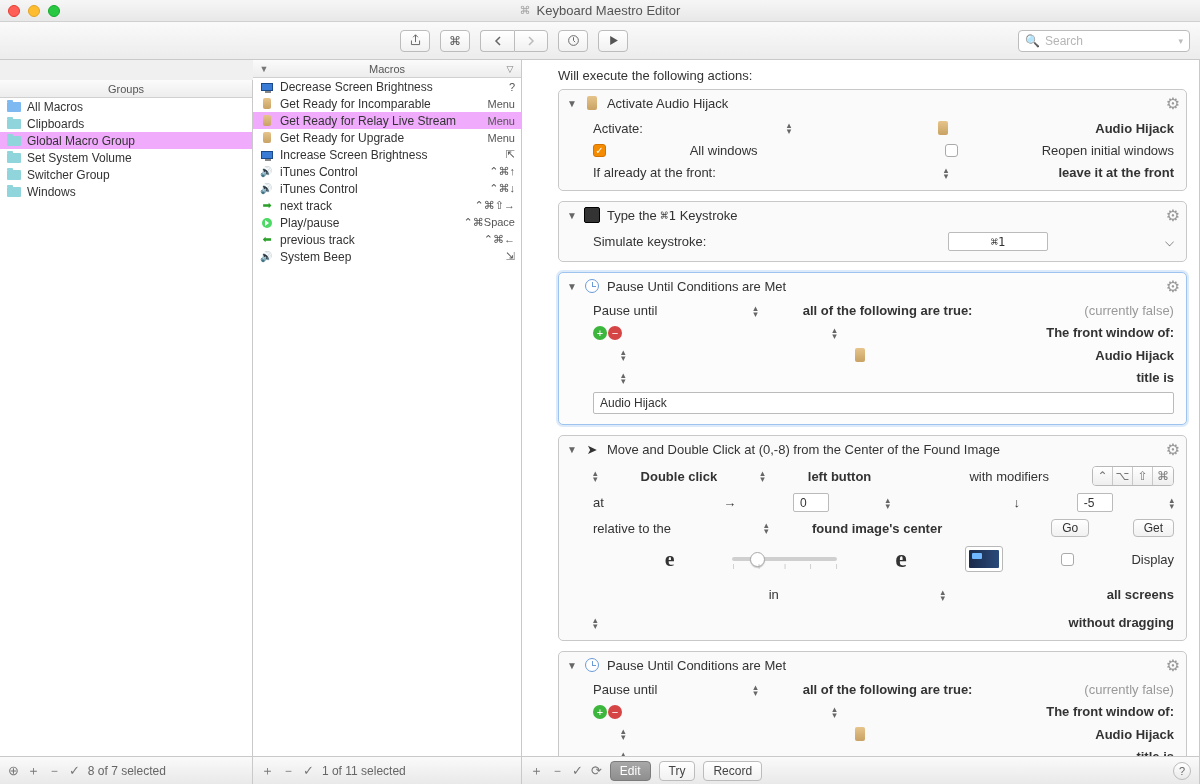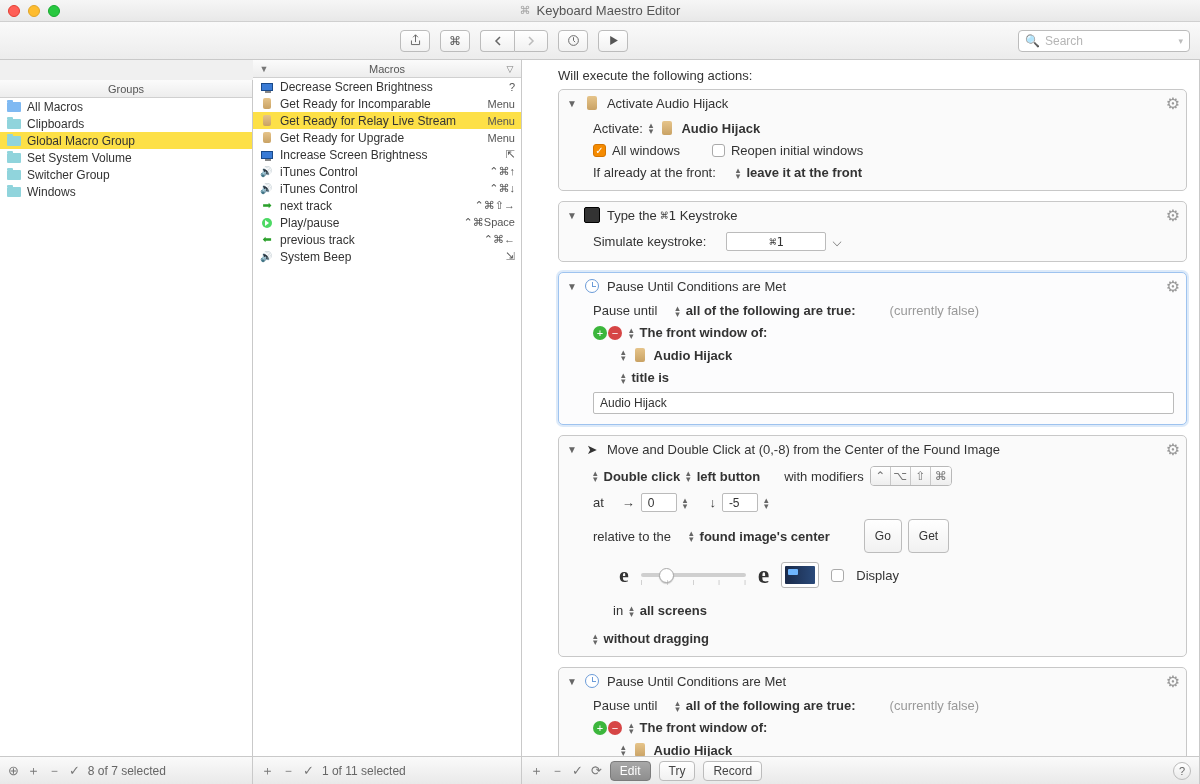--- a/index.html
+++ b/index.html
@@ -34,21 +34,21 @@
 .col.detail{flex:1;}
 
 .col-header{height:18px; background:linear-gradient(#fbfbfb,#ededed); border-bottom:1px solid #d0d0d0; display:flex; align-items:center; position:relative;}
 .col-header .hlabel{flex:1; text-align:center; font-size:11px; color:#555;}
 .col-header .sorticon{position:absolute; width:18px; display:flex; justify-content:center; font-size:9px; color:#777;}
 .col-header .sorticon.left{left:2px;}
 .col-header .sorticon.right{right:2px;}
 
 .list{flex:1; overflow-y:auto;}
 .row{display:flex; align-items:center; height:17px; padding:0 6px; font-size:12px; color:#333; white-space:nowrap;}
-.row.selected{background:#fde047;}
+.row.selected{background:#f0abfc;}
 .row .ricon{width:16px; margin-right:5px; display:inline-flex; justify-content:center; align-items:center;}
 .row .label{flex:1; overflow:hidden; text-overflow:ellipsis;}
 .row .shortcut{font-size:11px; color:#555; margin-left:4px; font-family:"Lucida Grande","Helvetica Neue",Arial,sans-serif;}
 
 
 .folder{width:14px;height:10px;border-radius:1px;display:inline-block; position:relative;}
 .folder::before{content:"";position:absolute;top:-2px;left:0;width:6px;height:2px;border-radius:1px 1px 0 0;background:inherit;}
 .folder.blue{background:#7fb9f2;}
 .folder.purple{background:#bfa9e8;}
 .folder.teal{background:#90d4dc;}
@@ -63,32 +63,32 @@
 
 .detail-body{flex:1; overflow-y:auto; padding:6px 12px 6px 36px;}
 .exec-intro{font-size:13px; margin:2px 0 6px;}
 .action{border:1px solid #c8c8c8; border-radius:5px; background:#fafafa; margin-bottom:10px; position:relative;}
 .action.sel{border-color:#9ec3ef; background:#fcfcfd; box-shadow:0 0 0 2px rgba(120,170,230,.25);}
 .action-head{display:flex; align-items:center; padding:5px 8px; gap:7px;}
 .disclose{color:#666;font-size:10px;}
 .action-title{font-size:13px; color:#333;}
 .gear{position:absolute; right:6px; top:4px; color:#999; font-size:16px;}
 .action-body{padding:4px 12px 10px 34px; display:flex; flex-direction:column; gap:7px; font-size:13px;}
-.line{display:flex; align-items:center; gap:6px; flex-wrap:wrap;}
+.line{display:flex; align-items:center; gap:6px; flex-wrap:wrap;justify-content:space-between;}
 .bold{font-weight:700;}
 .stepper{font-size:9px; color:#666; line-height:6px;}
 .stepper::before{content:"▴"; display:block;}
 .stepper::after{content:"▾"; display:block;}
 .checkbox{width:13px;height:13px;border:1px solid #aaa;border-radius:3px;display:inline-flex;align-items:center;justify-content:center;font-size:10px;background:#fff;}
 .checkbox.checked{background:#f58b00;border-color:#d47400;color:#fff;}
 .input{border:1px solid #bbb; background:#fff; height:19px; padding:0 6px; font-size:12px; color:#333; display:inline-flex; align-items:center; border-radius:2px;}
 .input.full{width:100%; height:22px;}
 .mono{font-family:Menlo,monospace;}
 .mini-drop{font-size:12px; color:#555;}
-.pill{display:inline-flex;align-items:center;justify-content:center;height:17px;padding:16px 10px;border:1px solid #bcbcbc;border-radius:4px;background:linear-gradient(#fff,#f1f1f1);font-size:12px;}
+.pill{display:inline-flex;align-items:center;justify-content:center;height:17px;padding:8px 10px;border:1px solid #bcbcbc;border-radius:4px;background:linear-gradient(#fff,#f1f1f1);font-size:12px;}
 .addrem{display:inline-flex;}
 .addrem .c{width:14px;height:14px;border-radius:50%;display:inline-flex;align-items:center;justify-content:center;font-size:11px;color:#fff;margin-right:1px;}
 .addrem .plus{background:#3cb63c;}
 .addrem .minus{background:#d64545;}
 .grey{color:#999;}
 .subblock{margin-left:28px; display:flex; flex-direction:column; gap:7px;}
 .modbtns{display:inline-flex;border:1px solid #b8b8b8;border-radius:4px;overflow:hidden;}
 .modbtns span{width:20px;height:18px;display:inline-flex;align-items:center;justify-content:center;font-size:12px;border-right:1px solid #c8c8c8;color:#777;background:linear-gradient(#fff,#eee);}
 .modbtns span:last-child{border-right:none;}
 .smallE{font-family:Georgia,serif;font-weight:700;font-size:22px;}

